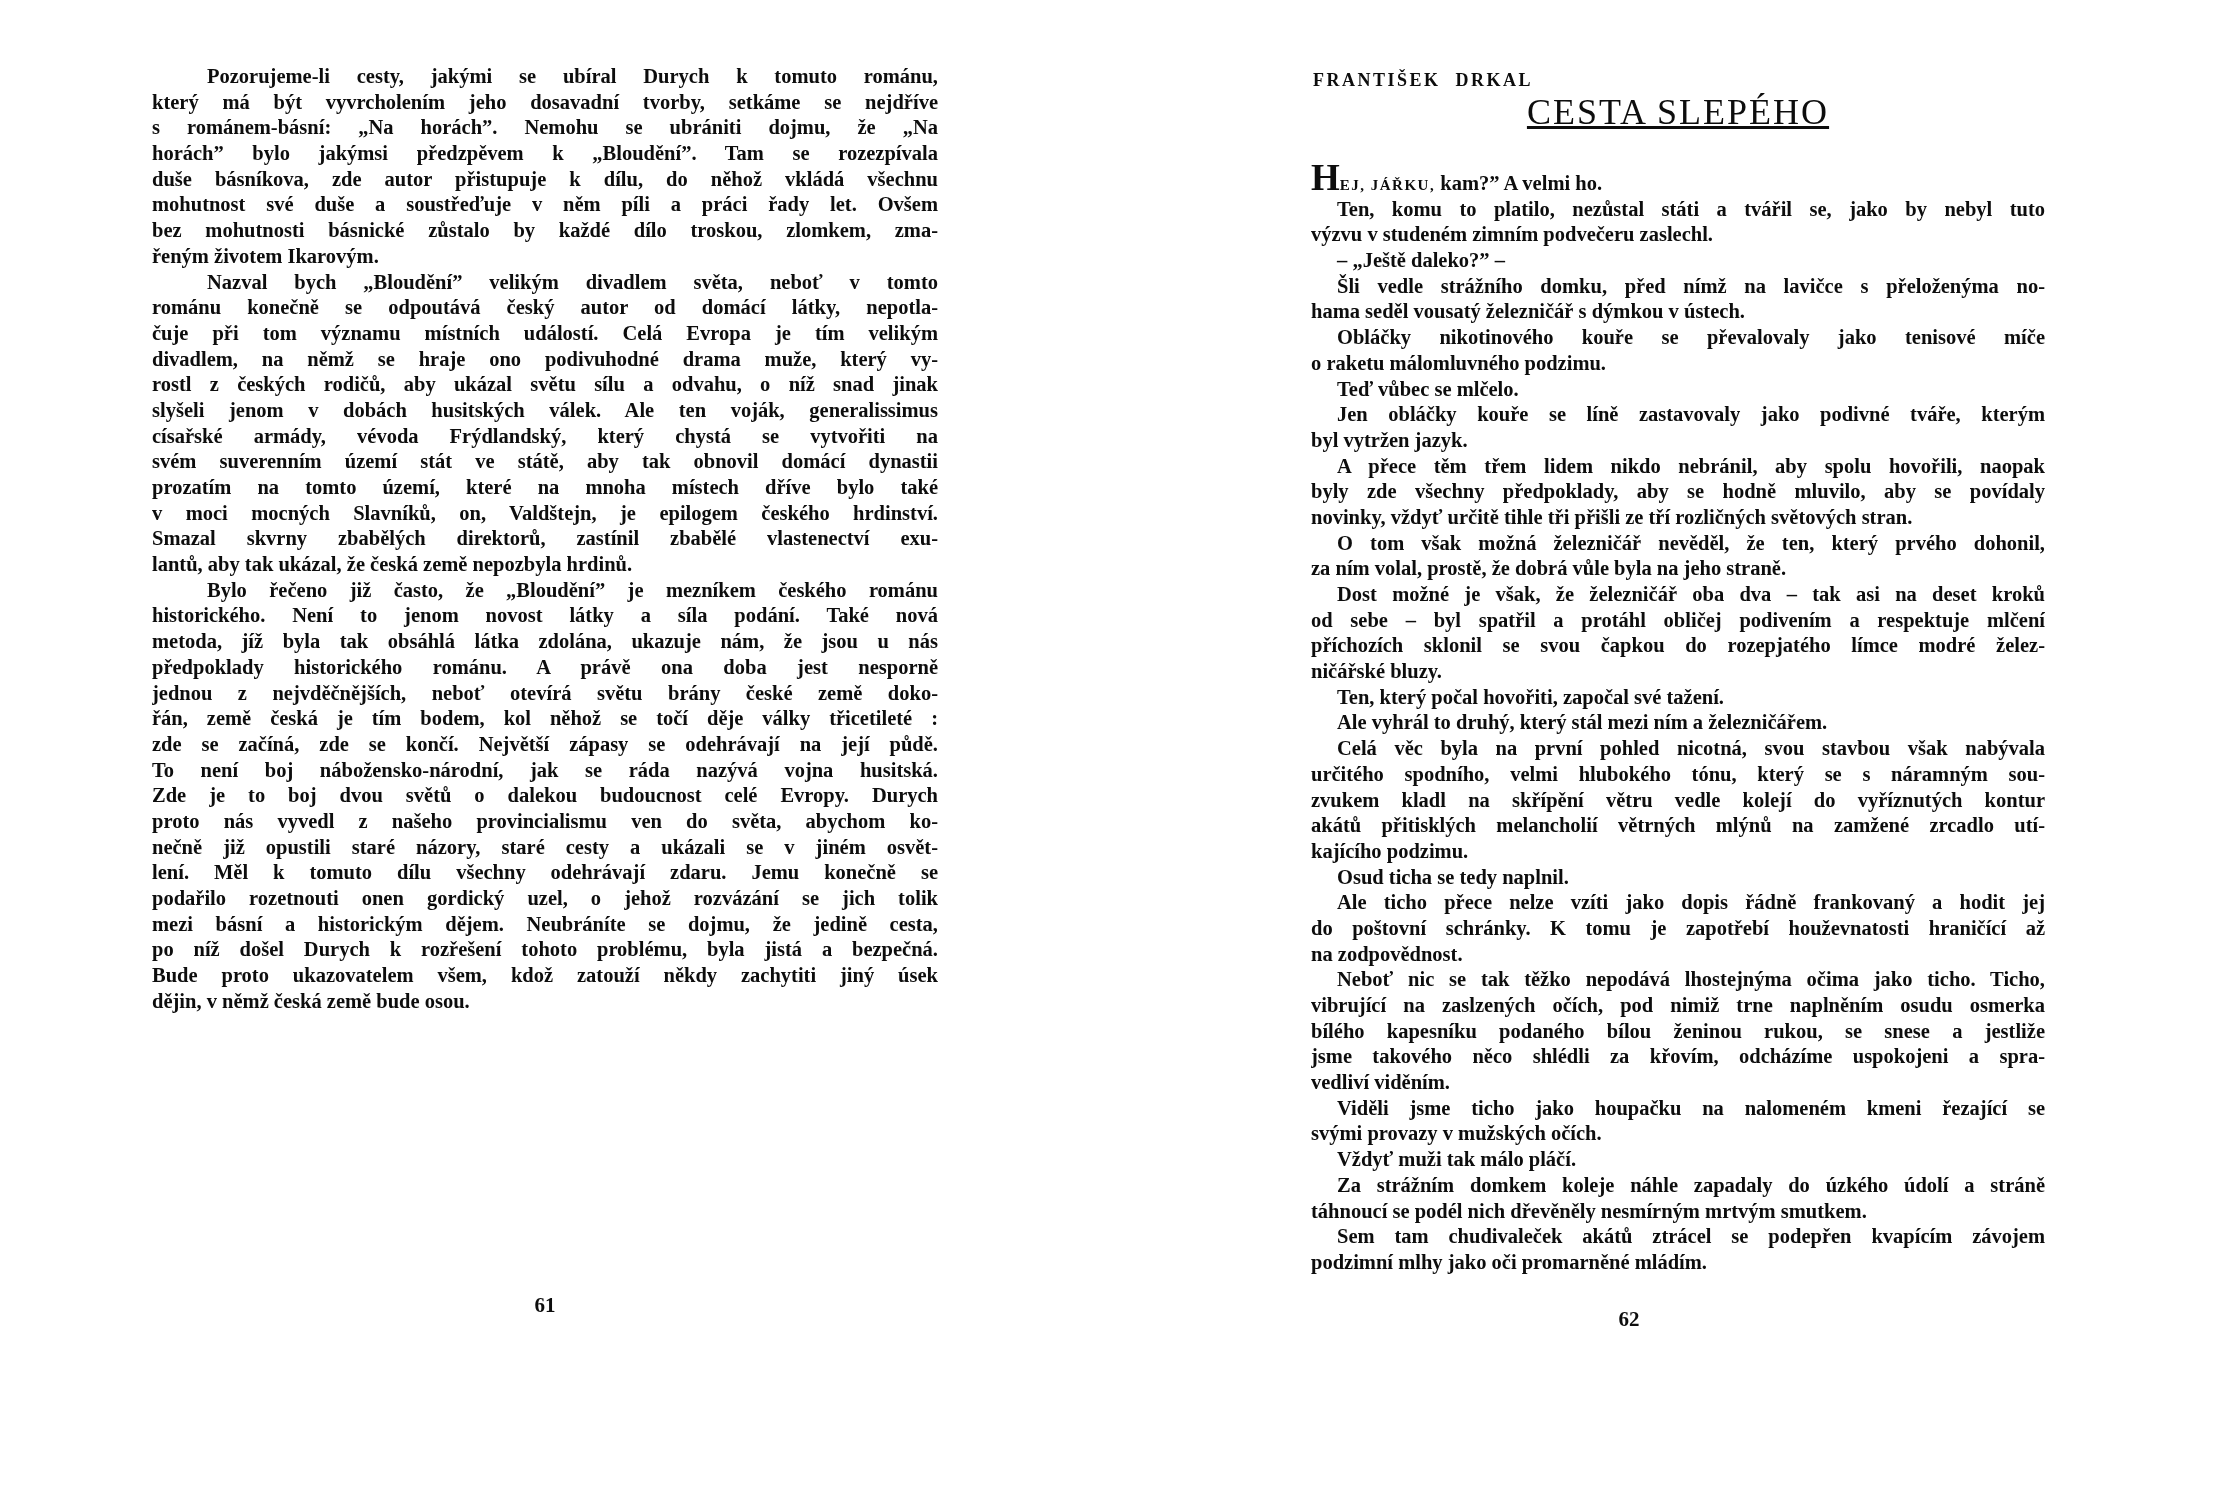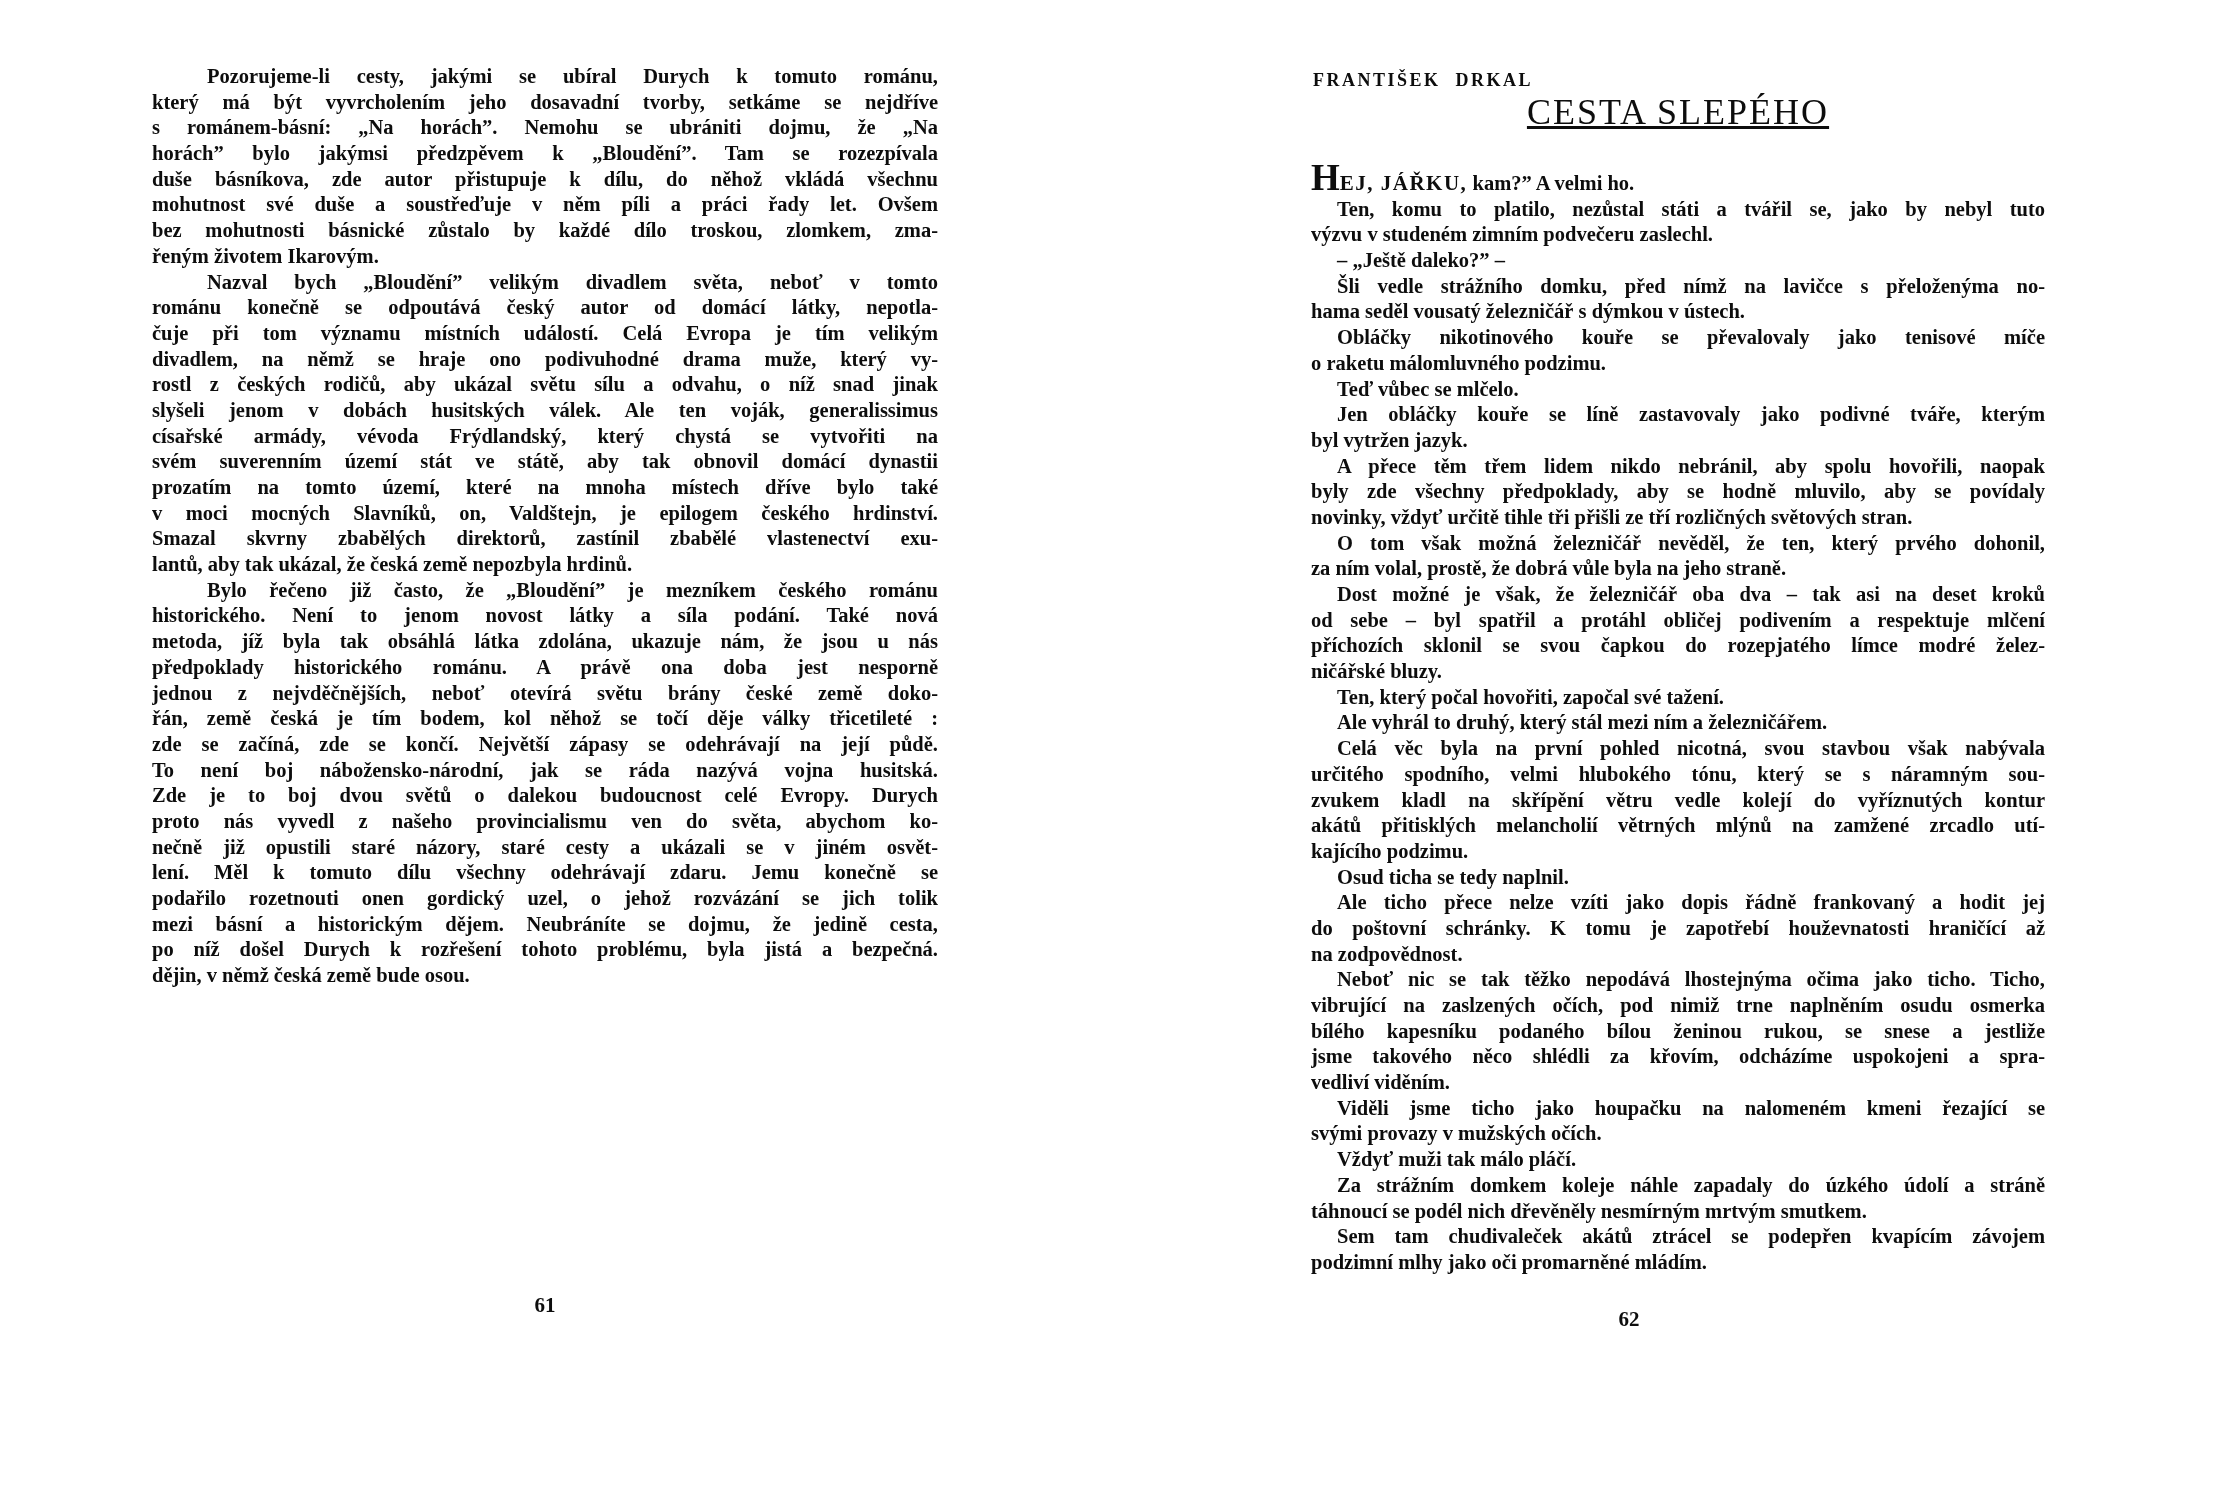--- a/index.html
+++ b/index.html
@@ -17,21 +17,21 @@
     text-align:justify;text-align-last:justify;white-space:normal;
   }
   .col-left .indent{text-indent:55px;}
   .col-right-body .indent{text-indent:26px;}
   .pend{text-align-last:left;}
   .first-line{
     font-size:20.5px;line-height:25.7px;height:25.7px;overflow:visible;
     text-align:left;white-space:nowrap;
   }
   .initial{font-size:37px;line-height:0;}
-  .smallcaps{font-size:21px;letter-spacing:1.5px;margin-top:28px;}
+  .smallcaps{font-size:15px;letter-spacing:1.5px;margin-top:28px;}
   .running-head{
     position:absolute;left:1313px;top:70px;
     font-size:18px;letter-spacing:2.5px;word-spacing:8px;font-weight:bold;text-align:center;
   }
   .story-title{
     position:absolute;left:1311px;top:92px;width:734px;
     font-size:36px;letter-spacing:2px;font-weight:normal;text-align:center;
     line-height:40px;
     text-decoration:underline;
   }
@@ -71,20 +71,21 @@
     <div class="line">řán, země česká je tím bodem, kol něhož se točí děje války třicetileté :</div>
     <div class="line">zde se začíná, zde se končí. Největší zápasy se odehrávají na její půdě.</div>
     <div class="line">To není boj nábožensko-národní, jak se ráda nazývá vojna husitská.</div>
     <div class="line">Zde je to boj dvou světů o dalekou budoucnost celé Evropy. Durych</div>
     <div class="line">proto nás vyvedl z našeho provincialismu ven do světa, abychom ko-</div>
     <div class="line">nečně již opustili staré názory, staré cesty a ukázali se v jiném osvět-</div>
     <div class="line">lení. Měl k tomuto dílu všechny odehrávají zdaru. Jemu konečně se</div>
     <div class="line">podařilo rozetnouti onen gordický uzel, o jehož rozvázání se jich tolik</div>
     <div class="line">mezi básní a historickým dějem. Neubráníte se dojmu, že jedině cesta,</div>
     <div class="line">po níž došel Durych k rozřešení tohoto problému, byla jistá a bezpečná.</div>
+    <div class="line">Bude proto ukazovatelem všem, kdož zatouží někdy zachytiti jiný úsek</div>
     <div class="line pend">dějin, v němž česká země bude osou.</div>
   </div>
 
 <div class="page-number pn-left">61</div>
 
 <div class="running-head">FRANTIŠEK DRKAL</div>
 
 <div class="story-title">CESTA SLEPÉHO</div>
 
 <div class="col col-right-body">

